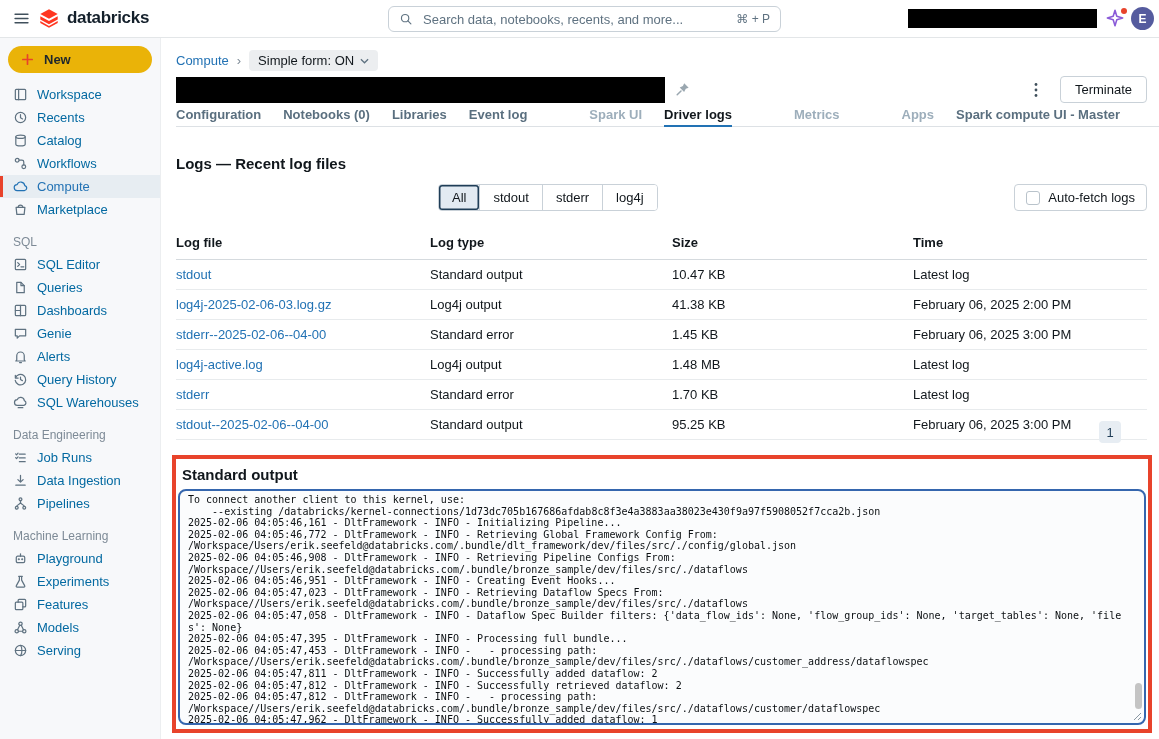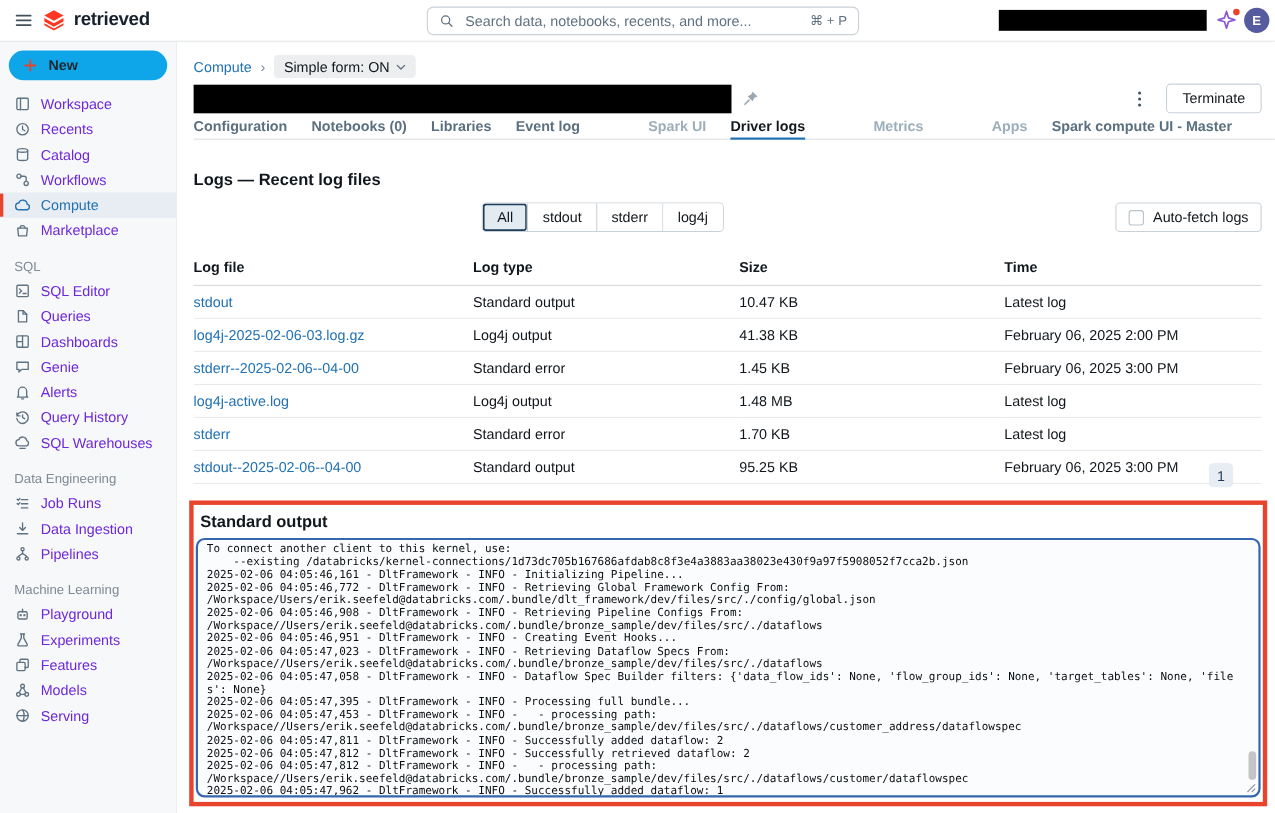--- a/index.html
+++ b/index.html
@@ -29,26 +29,26 @@
   .assistant { position:absolute; left:1106px; top:9px; width:20px; height:20px; cursor:pointer; }
   .assistant .dot { position:absolute; right:-1px; top:-1px; width:6px; height:6px;
                     border-radius:50%; background:#E8432B; }
   .avatar { position:absolute; left:1131px; top:7px; width:23px; height:23px; border-radius:50%;
             background:#555B9E; color:#fff; font-size:12px; font-weight:700;
             display:flex; align-items:center; justify-content:center; cursor:pointer; }
 
   
   .sidebar { position:absolute; top:38px; left:0; bottom:0; width:161px;
              background:#F7F8FA; border-right:1px solid #ECEEF0; padding-top:6px; }
-  .new-btn { margin:2px 8px 10px 8px; height:27px; border-radius:14px; background:#0ea5e9;
+  .new-btn { margin:2px 8px 10px 8px; height:27px; border-radius:14px; background:#eab308;
              display:flex; align-items:center; gap:9px; padding:0 12px; cursor:pointer; }
   .new-btn .plus path { stroke:#E8432B; stroke-width:1.8; }
   .new-btn span { font-weight:700; font-size:13px; color:#1F272D; }
   .sitem { position:relative; height:23px; display:flex; align-items:center; gap:9px;
-           padding:0 8px 0 13px; cursor:pointer; color:#6d28d9; }
+           padding:0 8px 0 13px; cursor:pointer; color:#0369a1; }
   .sitem span.lbl { font-size:13px; white-space:nowrap; }
   .sitem.active { background:#E7EDF2; color:#2272B4; }
   .sitem.active span.lbl { color:#2272B4; }
   .sitem.active .ic path, .sitem.active .ic circle, .sitem.active .ic rect,
   .sitem.active .ic ellipse { stroke:#2272B4; }
   .sitem.active::before { content:""; position:absolute; left:0; top:1px; bottom:1px;
                           width:3px; background:#E8432B; }
   .ssec { margin:14px 0 4px 13px; font-size:12px; color:#7D8A96; }
 
   
@@ -131,21 +131,21 @@
     <svg class="ic" width="17" height="17" viewBox="0 0 16 16">
         <path d="M2 4h12M2 8h12M2 12h12" style="stroke:#40505C;stroke-width:1.5"></path>
       </svg>
   </span>
   <div class="brand">
     <svg width="22" height="22" viewBox="0 0 24 24">
       <path d="M12 2.5L21.5 7.7 12 12.9 2.5 7.7z" fill="#FF3621"></path>
       <path d="M2.5 10.2l9.5 5.2 9.5-5.2v3.4L12 18.8l-9.5-5.2z" fill="#FF3621"></path>
       <path d="M2.5 15.4l9.5 5.2 9.5-5.2v2L12 22.6l-9.5-5.2z" fill="#FF3621"></path>
     </svg>
-    <span class="brand-word">retrieved</span>
+    <span class="brand-word">databricks</span>
   </div>
   <div class="gsearch">
     <svg class="ic" width="14" height="14" viewBox="0 0 16 16">
       <circle cx="7" cy="7" r="4.2"></circle>
         <path d="M10.2 10.2L13.6 13.6"></path>
     </svg>
     <input type="text" placeholder="Search data, notebooks, recents, and more..." style="">
     <span class="kbd">⌘ + P</span>
   </div>
   <div class="redact-top"></div>

